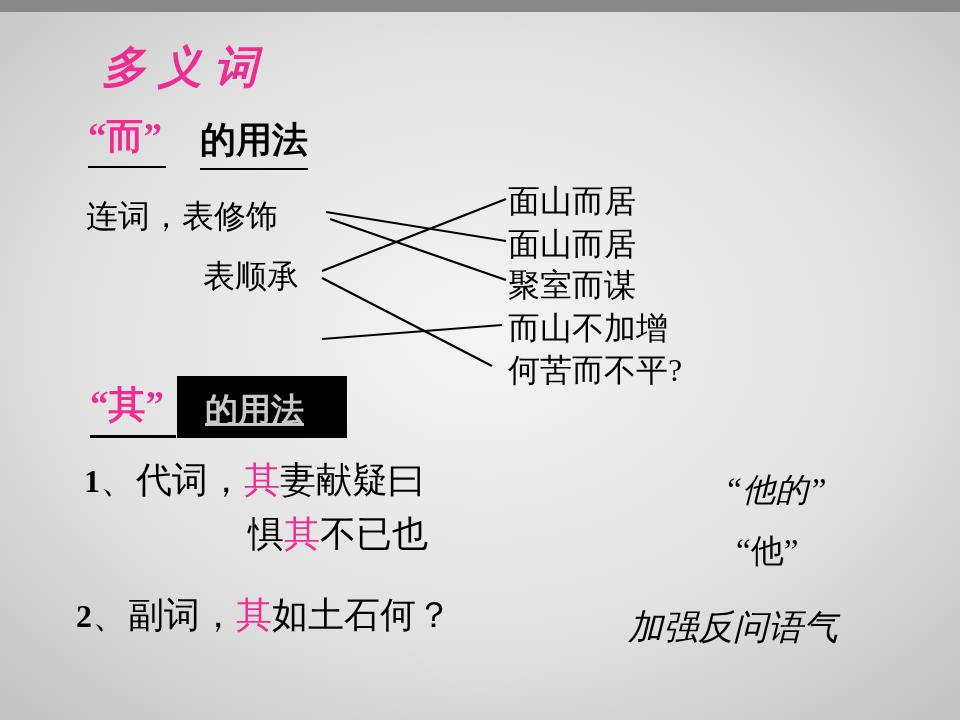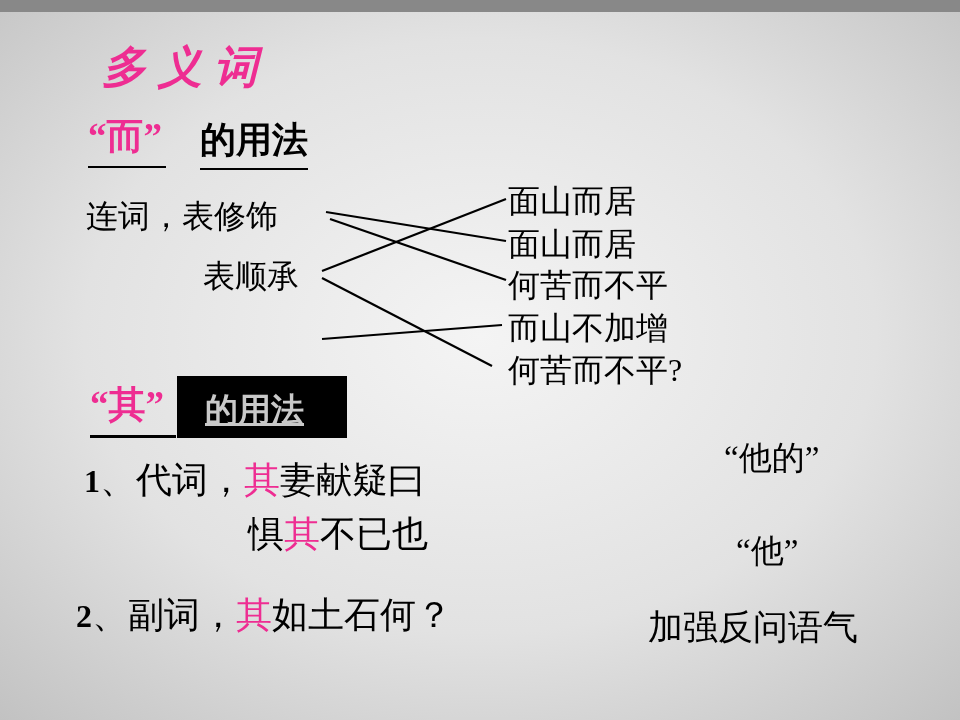--- a/index.html
+++ b/index.html
@@ -80,45 +80,45 @@
     position: absolute; left: 28px; top: 12px;
     font-size: 33px; font-weight: bold;
     color: var(--box-text);
     text-decoration: underline;
     white-space: nowrap;
   }
 
   .clause { font-size: 36px; }
   .row1-left  { left: 84px;  top: 444px; }
   .row1-mid   { left: 506px; top: 447px; }
-  .row1-right { left: 724px; top: 424px; font-size: 33px; }
+  .row1-right { left: 724px; top: 456px; font-size: 33px; font-style: italic; }
   .row2-left  { left: 248px; top: 498px; }
   .row2-right { left: 736px; top: 517px; font-size: 33px; }
   .row3-left  { left: 76px;  top: 579px; }
-  .row3-right { left: 648px; top: 592px; font-size: 35px; }
+  .row3-right { left: 628px; top: 592px; font-size: 35px; font-style: italic; }
 
   .qi-char { color: var(--accent-pink); }
   .num { font-weight: bold; font-size: 32px; }
 </style>
 </head>
 <body>
 
 <div class="slide">
 
   <div class="abs title">多义词</div>
 
   <div class="abs er-word">“而”</div>
   <div class="abs er-usage">的用法</div>
 
   <div class="abs left-col l0">连词，表修饰</div>
   <div class="abs left-col l1">表顺承</div>
 
   <div class="abs right-col r0">面山而居</div>
   <div class="abs right-col r1">面山而居</div>
-  <div class="abs right-col r2">何苦而不平</div>
+  <div class="abs right-col r2">聚室而谋</div>
   <div class="abs right-col r3">而山不加增</div>
   <div class="abs right-col r4">何苦而不平?</div>
 
   <svg class="connector-svg" viewBox="0 0 960 720" xmlns="http://www.w3.org/2000/svg">
     <line x1="326" y1="200" x2="506" y2="229"></line>
     <line x1="330" y1="207" x2="506" y2="268"></line>
     <line x1="322" y1="259" x2="506" y2="187"></line>
     <line x1="322" y1="266" x2="492" y2="354"></line>
     <line x1="322" y1="327" x2="502" y2="313"></line>
   </svg>

